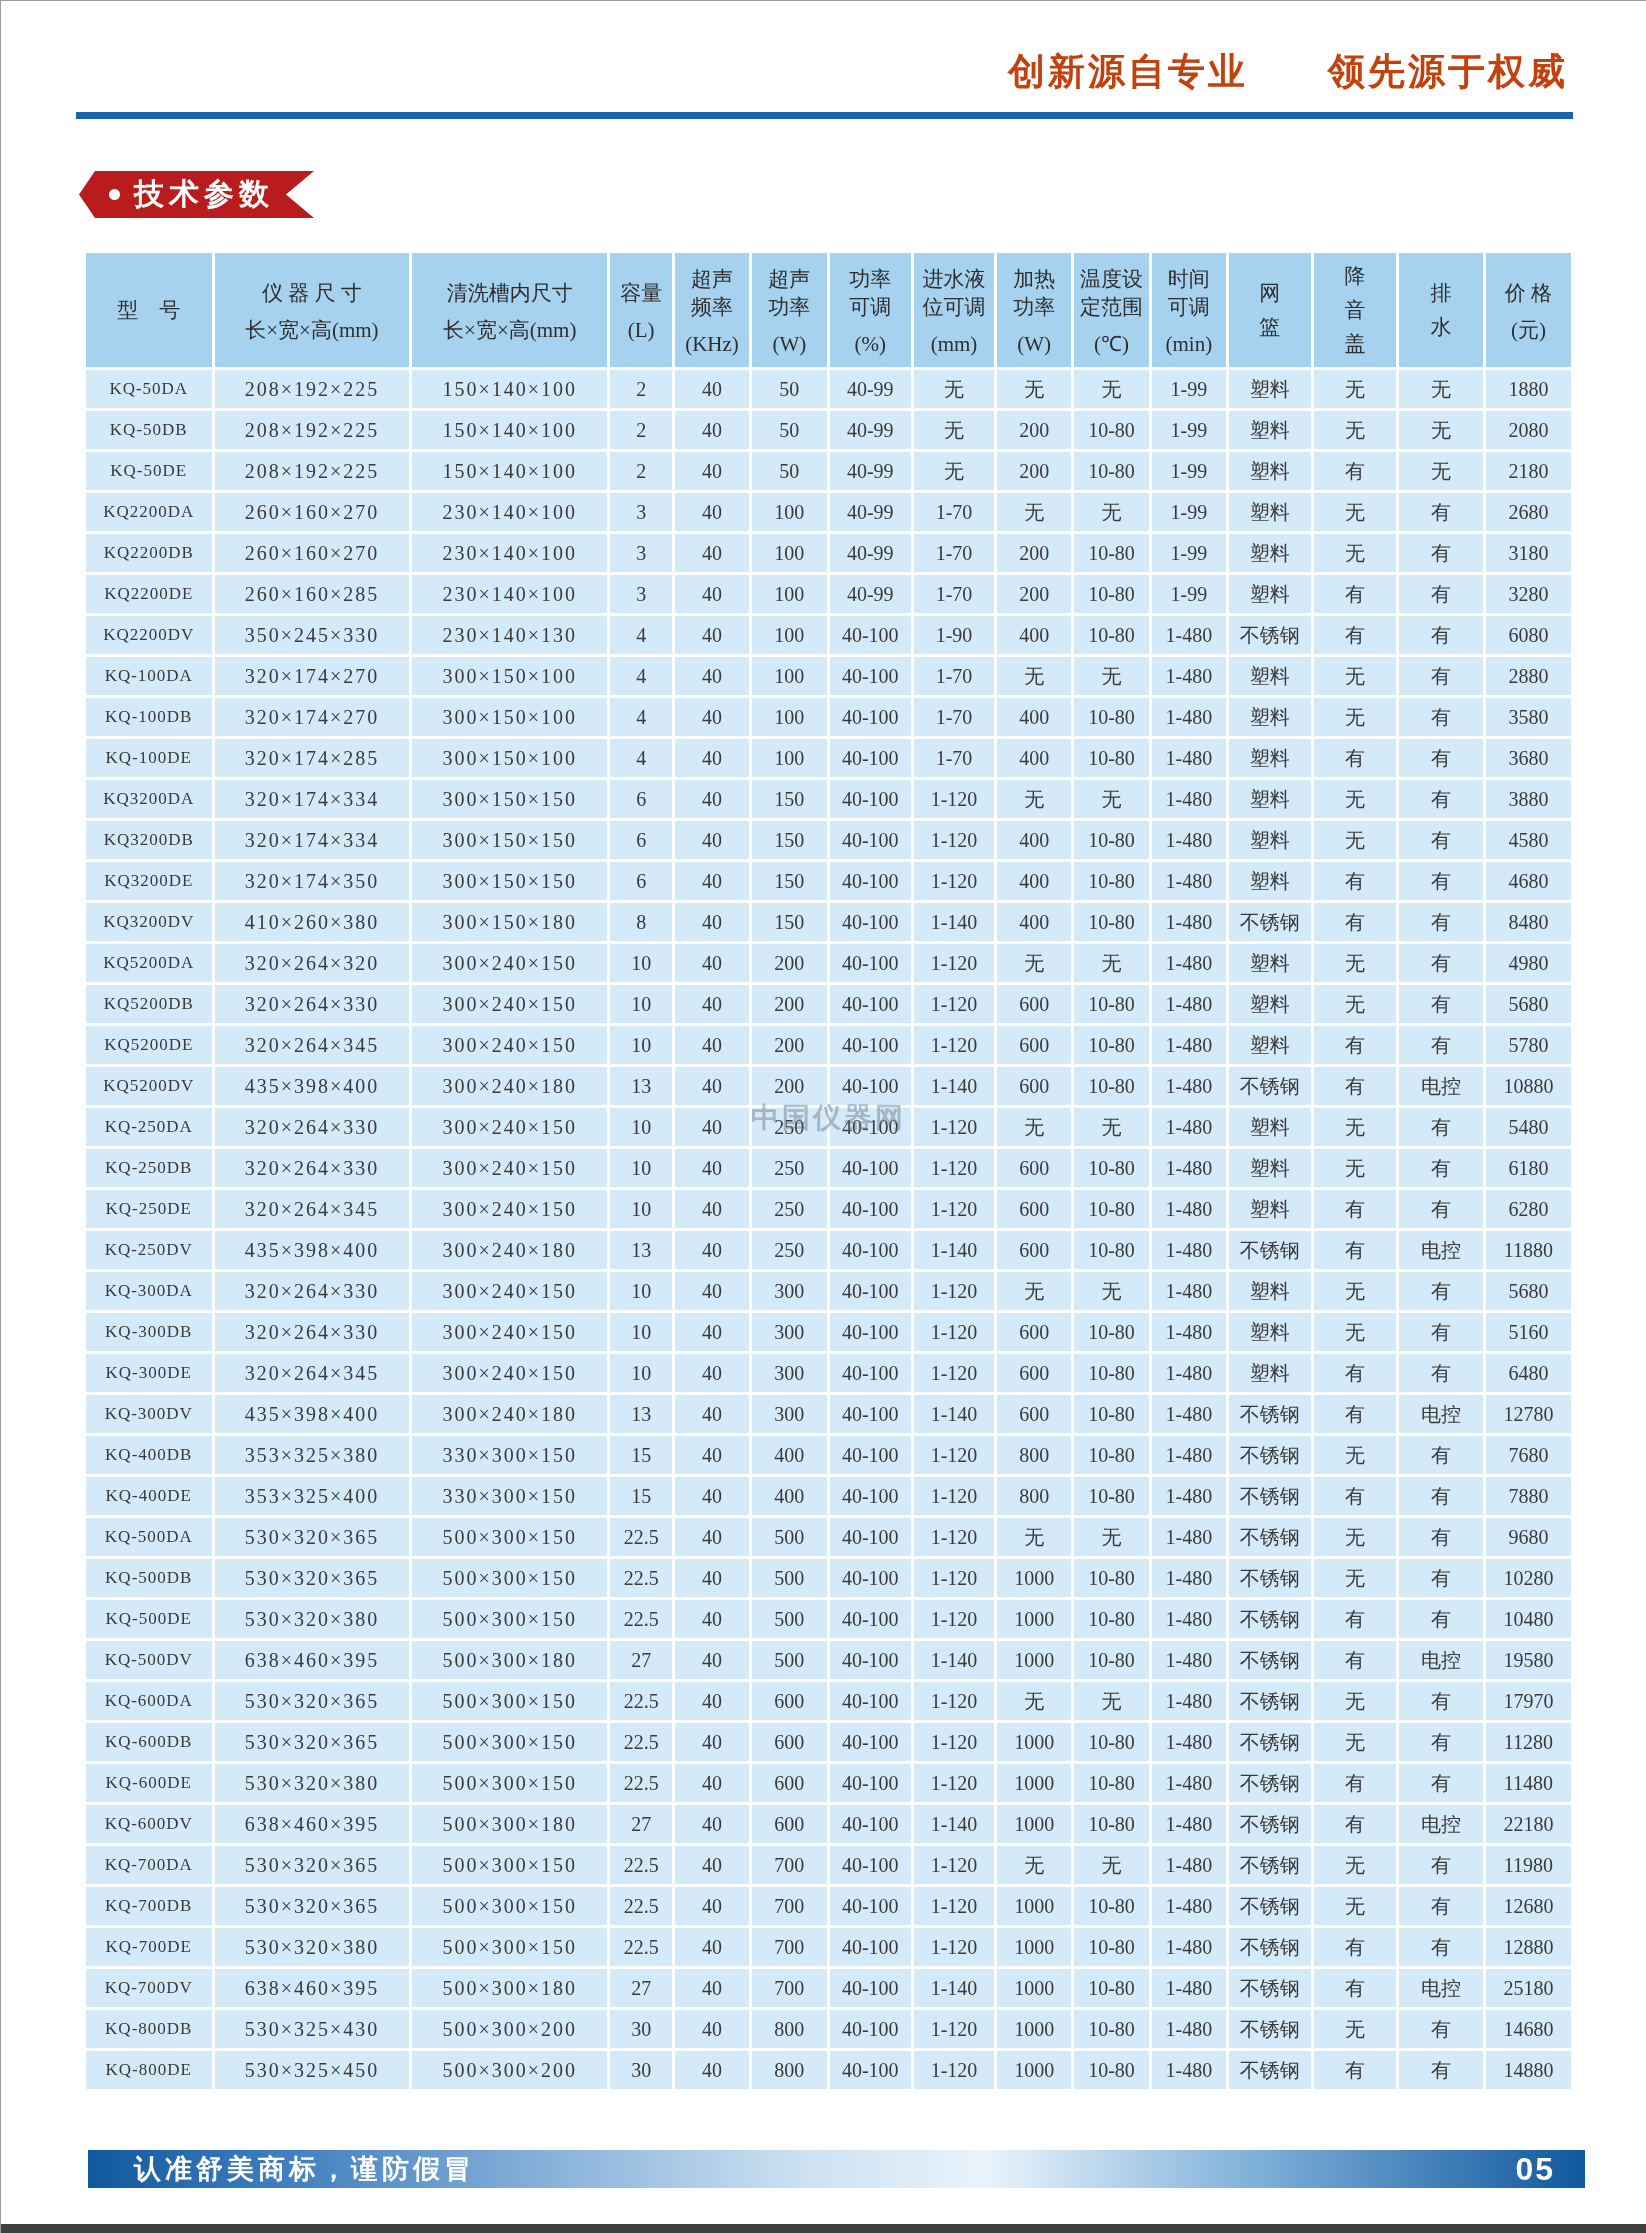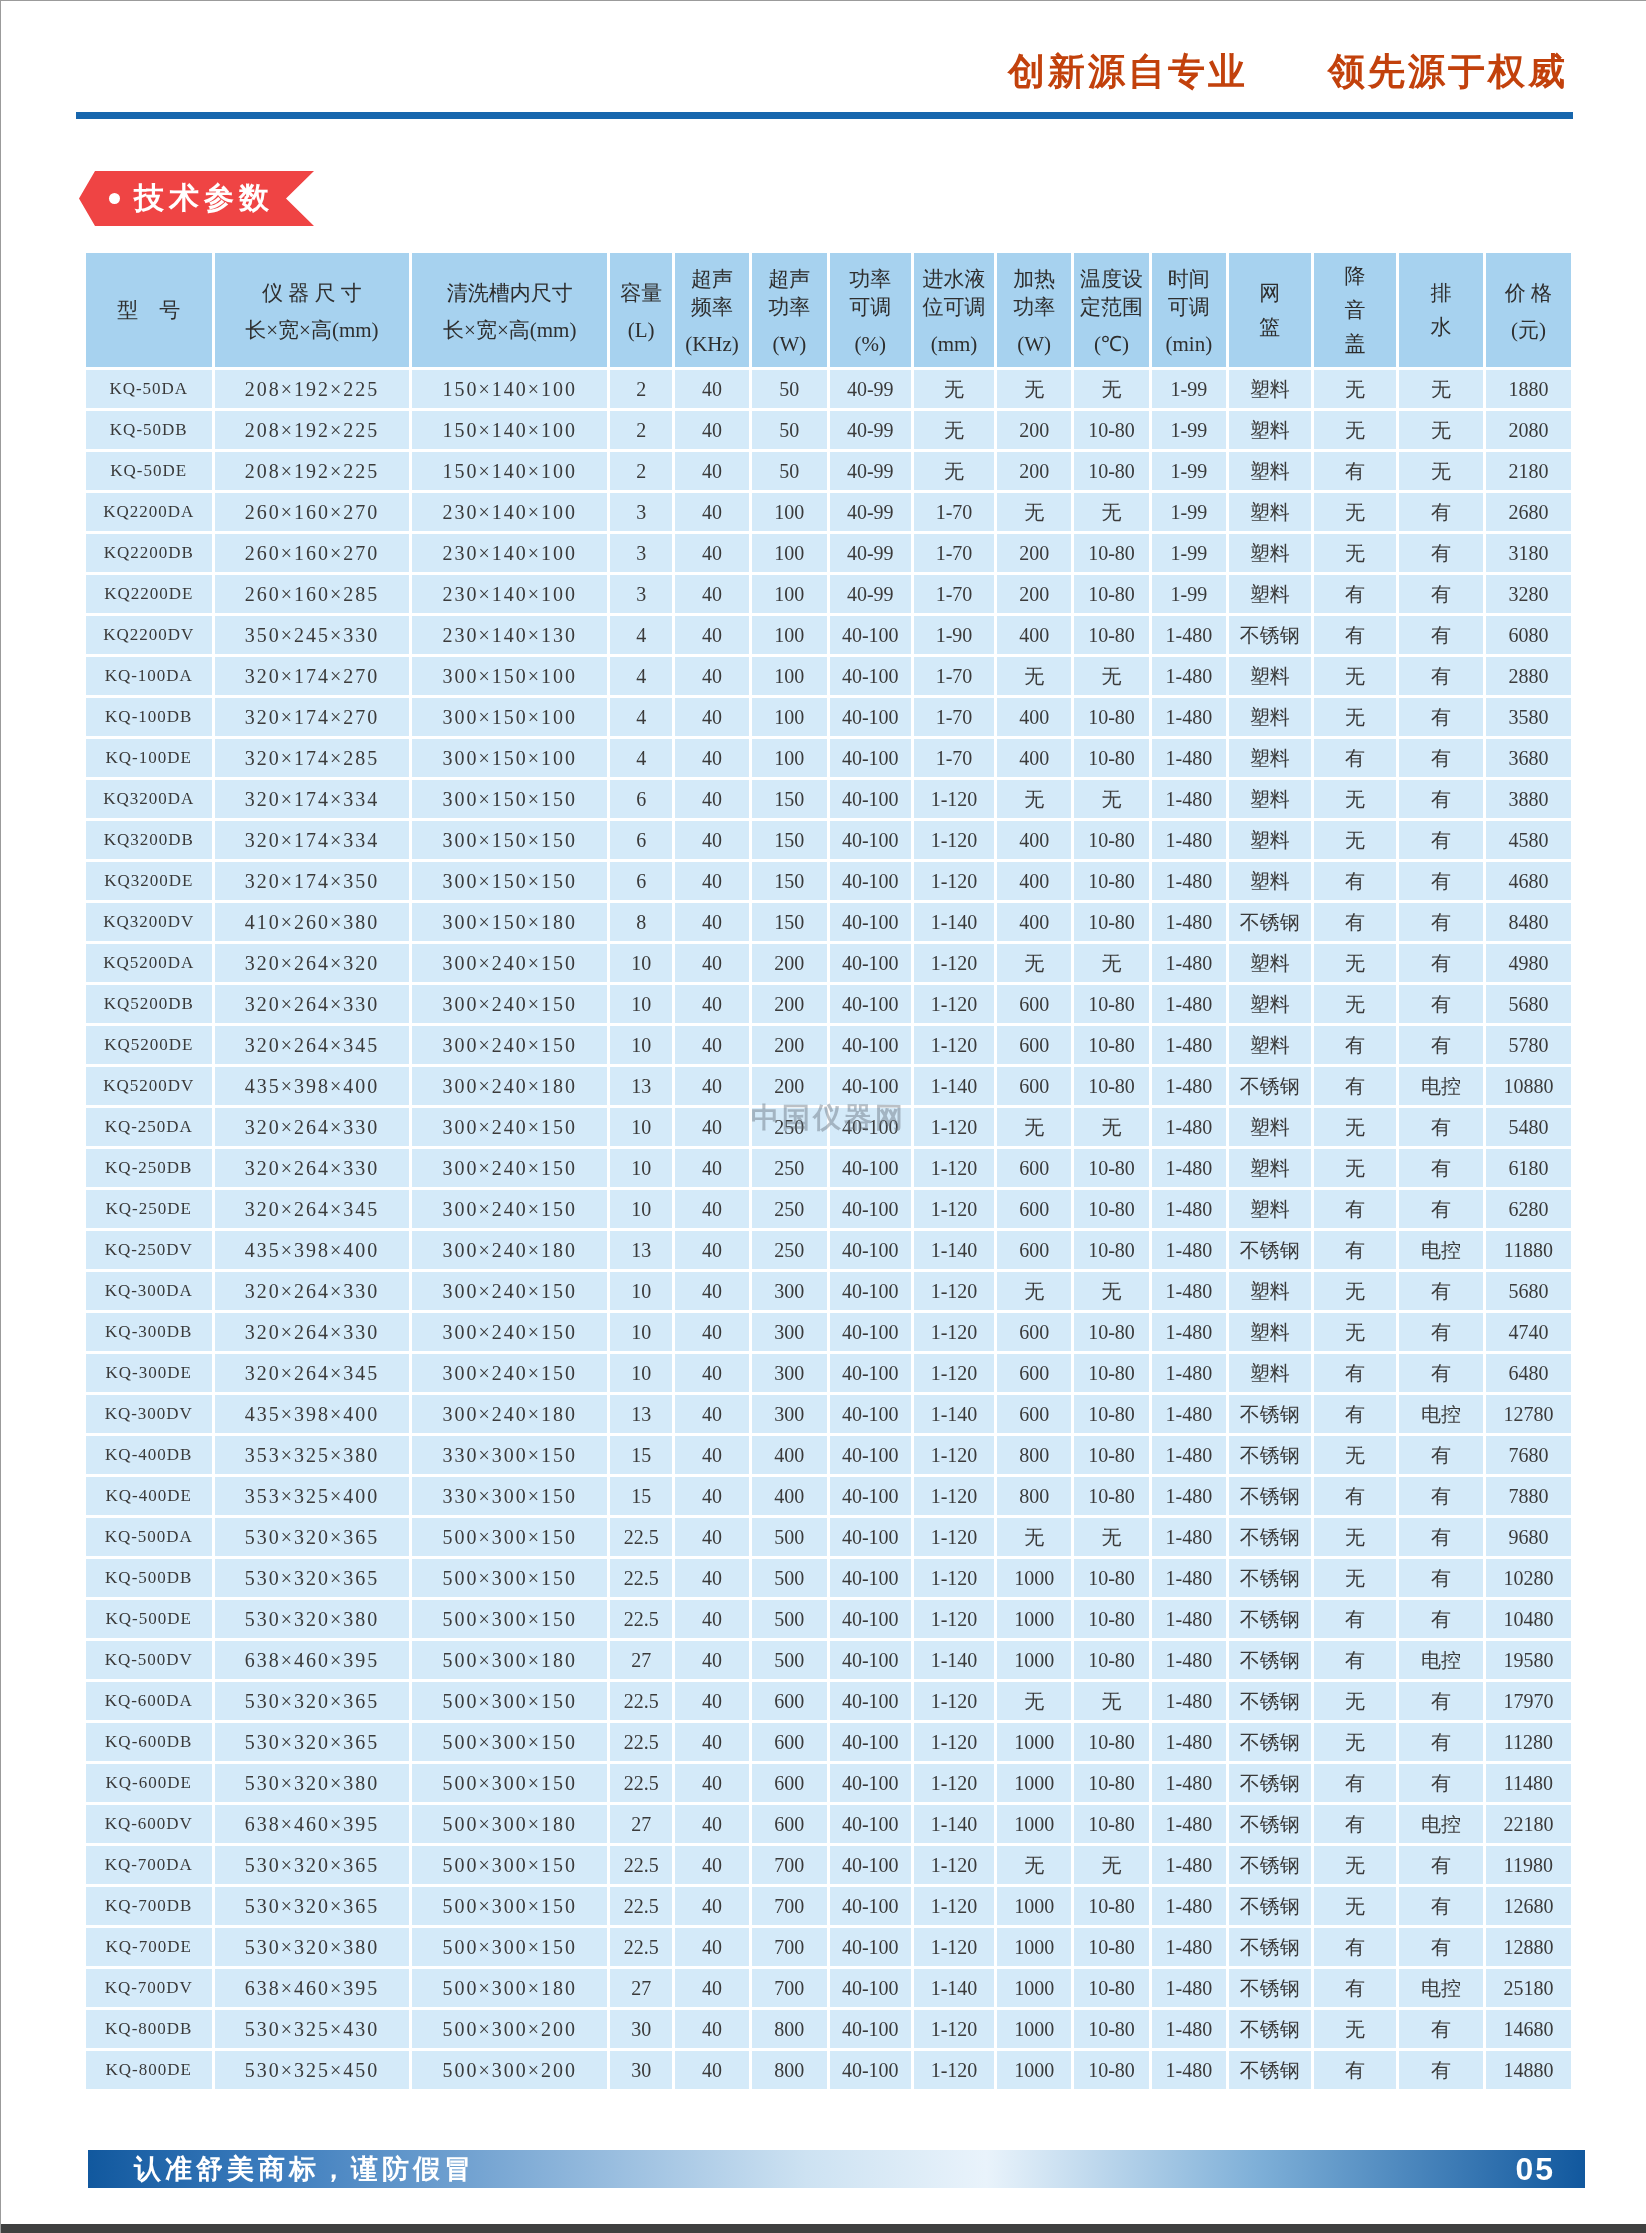--- a/index.html
+++ b/index.html
@@ -8,21 +8,21 @@
     border:1px solid #9b9b9b;box-sizing:border-box;overflow:hidden;
     font-family:"Liberation Sans",sans-serif;
   }
   .slogan{
     position:absolute;top:46px;right:78px;
     font-size:37px;font-weight:bold;color:#c2410c;letter-spacing:3px;
     white-space:nowrap;
   }
   .rule{position:absolute;top:111px;left:75px;width:1497px;height:7px;background:#1766ad;}
   .badge{
-    position:absolute;top:170px;left:78px;width:235px;height:55px;background:#ef4444;
+    position:absolute;top:170px;left:78px;width:235px;height:47px;background:#b91c1c;
     clip-path:polygon(16px 0,100% 0,calc(100% - 28px) 50%,100% 100%,16px 100%,0 50%);
     display:flex;align-items:center;color:#ffffff;
   }
   .badge .dot{width:11px;height:11px;border-radius:50%;background:#ffffff;margin:0 14px 0 30px;flex:0 0 auto;}
   .badge .txt{font-size:30px;font-weight:bold;letter-spacing:5px;white-space:nowrap;}
   .tablewrap{position:absolute;top:249px;left:82px;width:1491px;}
   table{width:100%;table-layout:fixed;border-collapse:separate;border-spacing:3px;}
   th{
     background:#a7d2ef;height:114px;padding:0;font-weight:normal;color:#2e2e2e;
     font-family:"Liberation Serif",serif;font-size:21px;vertical-align:middle;
@@ -616,21 +616,21 @@
             <td>40</td>
             <td>300</td>
             <td>40-100</td>
             <td>1-120</td>
             <td>600</td>
             <td>10-80</td>
             <td>1-480</td>
             <td>塑料</td>
             <td>无</td>
             <td>有</td>
-            <td>4740</td>
+            <td>5160</td>
           </tr>
           <tr>
             <td class="model-cell">KQ-300DE</td>
             <td class="dim-cell">320×264×345</td>
             <td class="dim-cell">300×240×150</td>
             <td>10</td>
             <td>40</td>
             <td>300</td>
             <td>40-100</td>
             <td>1-120</td>

